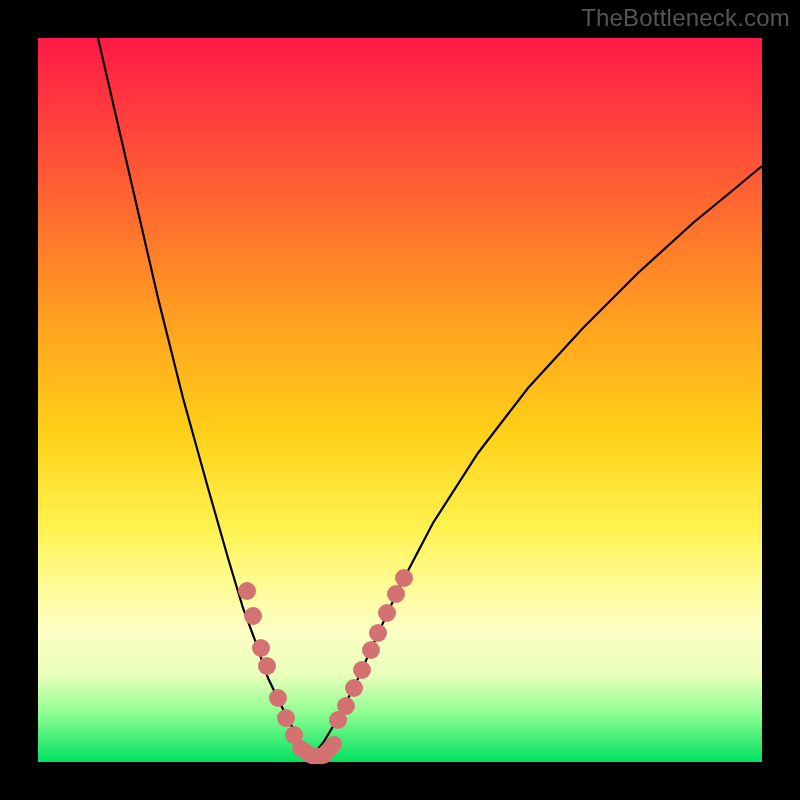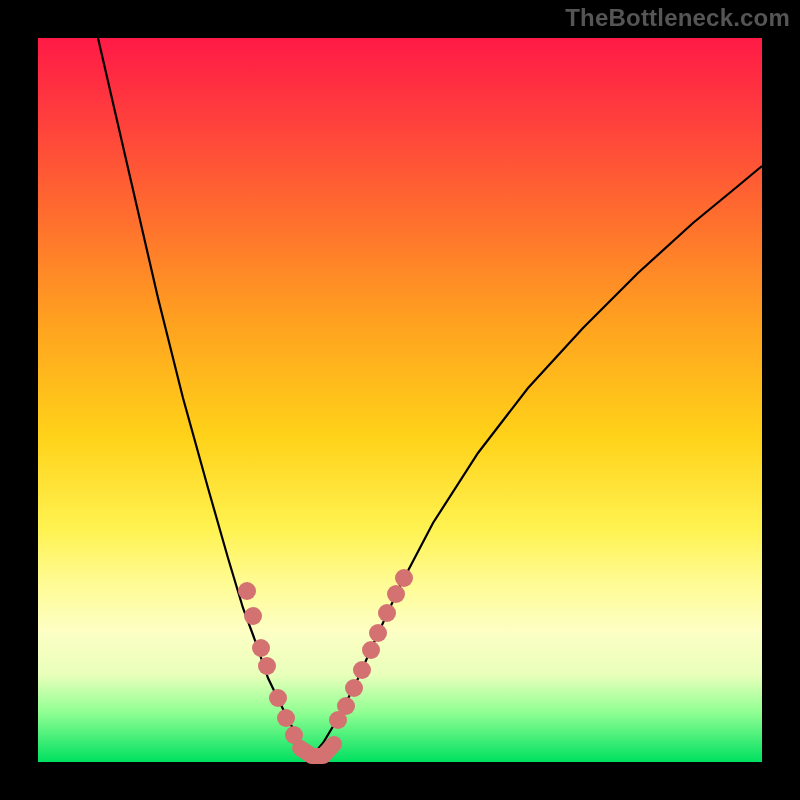--- a/index.html
+++ b/index.html
@@ -11,21 +11,21 @@
       #ff6f2e 25%,
       #ffa41f 40%,
       #ffd219 55%,
       #fff352 68%,
       #fffb92 75%,
       #fdffc4 82%,
       #e8ffba 88%,
       #93ff94 93%,
       #00e060 100%);
   }
-  .watermark{position:absolute;top:4px;right:10px;color:#555;font-size:24px;font-weight:700;letter-spacing:.2px}
+  .watermark{position:absolute;top:4px;right:10px;color:#555;font-size:24px;font-weight:400;letter-spacing:.2px}
   svg.curve{position:absolute;left:38px;top:38px;width:724px;height:724px;overflow:visible}
   .line{fill:none;stroke:#000;stroke-width:2.2}
   .dot{fill:#d47272;stroke:none}
   .thick{fill:none;stroke:#d47272;stroke-width:16;stroke-linecap:round;stroke-linejoin:round}
 </style>
 </head>
 <body>
 
 <div class="frame">
   <div class="plot"></div>

